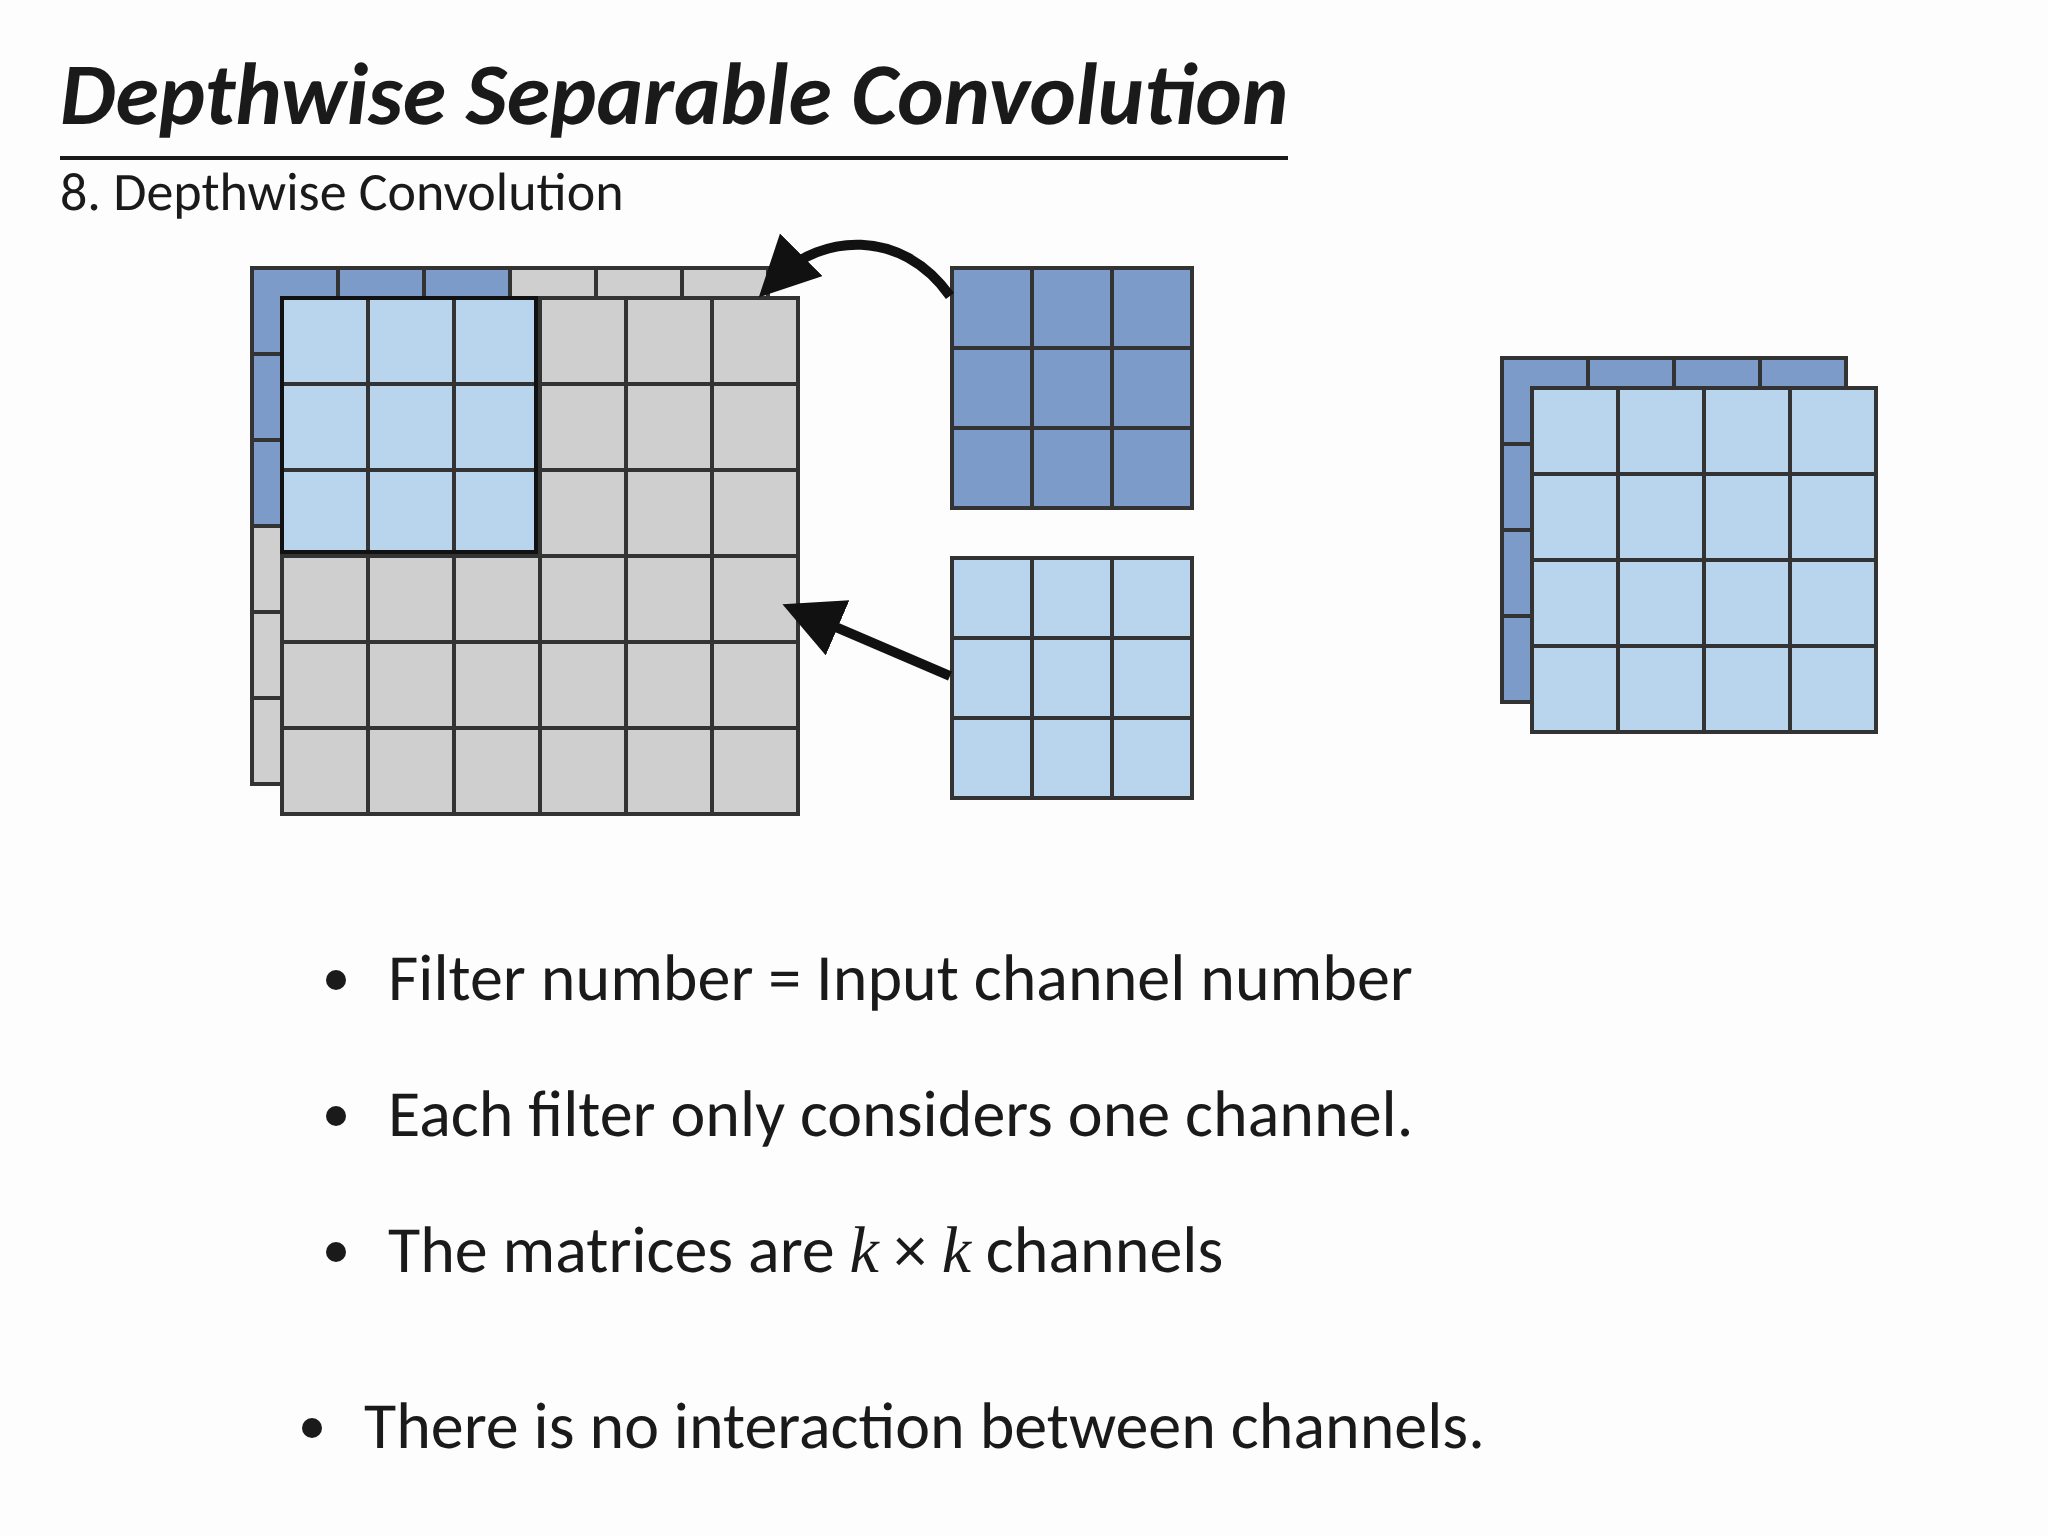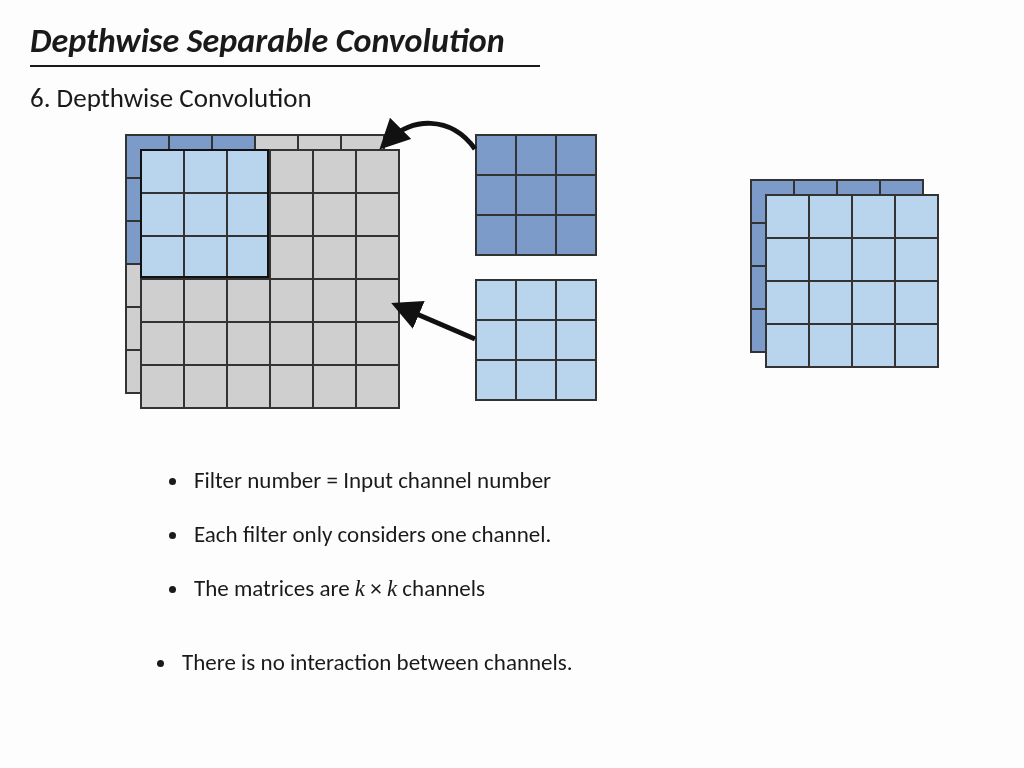--- a/index.html
+++ b/index.html
@@ -6,26 +6,25 @@
     margin: 0;
     padding: 20px 30px;
     width: 1024px;
     height: 768px;
     box-sizing: border-box;
     font-family: Calibri, Arial, sans-serif;
     background: #fdfdfd;
     color: #1a1a1a;
   }
   .title {
-    font-size: 34px;
+    font-size: 44px;
     font-weight: bold;
     font-style: italic;
     border-bottom: 2.5px solid #1a1a1a;
     padding-bottom: 4px;
-    margin-bottom: 14px;
     display: inline-block;
     min-width: 510px;
   }
   .subtitle {
     font-size: 27px;
     margin-bottom: 20px;
   }
   .diagram-area {
     position: relative;
     height: 300px;
@@ -55,41 +54,41 @@
   
   .filter-top { left: 445px; top: 0px; }
   .filter-bottom { left: 445px; top: 145px; }
 
   
   .output-back { left: 720px; top: 45px; }
   .output-front { left: 735px; top: 60px; }
 
   .bullets {
     margin-left: 120px;
-    font-size: 23px;
+    font-size: 33px;
     line-height: 1.4;
   }
   .bullets li {
     margin-bottom: 22px;
     padding-left: 4px;
   }
   .math { font-style: italic; font-family: 'Cambria Math', serif; }
 
   svg.arrow {
     position: absolute;
     overflow: visible;
   }
 </style>
 </head>
 <body>
 
 
 
 <div class="title">Depthwise Separable Convolution</div>
-<div class="subtitle">6. Depthwise Convolution</div>
+<div class="subtitle">8. Depthwise Convolution</div>
 
 <div class="diagram-area">
 
   <div class="grid input-back" style="grid-template-columns: repeat(6, 43px); grid-template-rows: repeat(6, 43px);">
     <div class="cell blue"></div>
       <div class="cell blue"></div>
       <div class="cell blue"></div>
     <div class="cell grey"></div>
       <div class="cell grey"></div>
       <div class="cell grey"></div>

